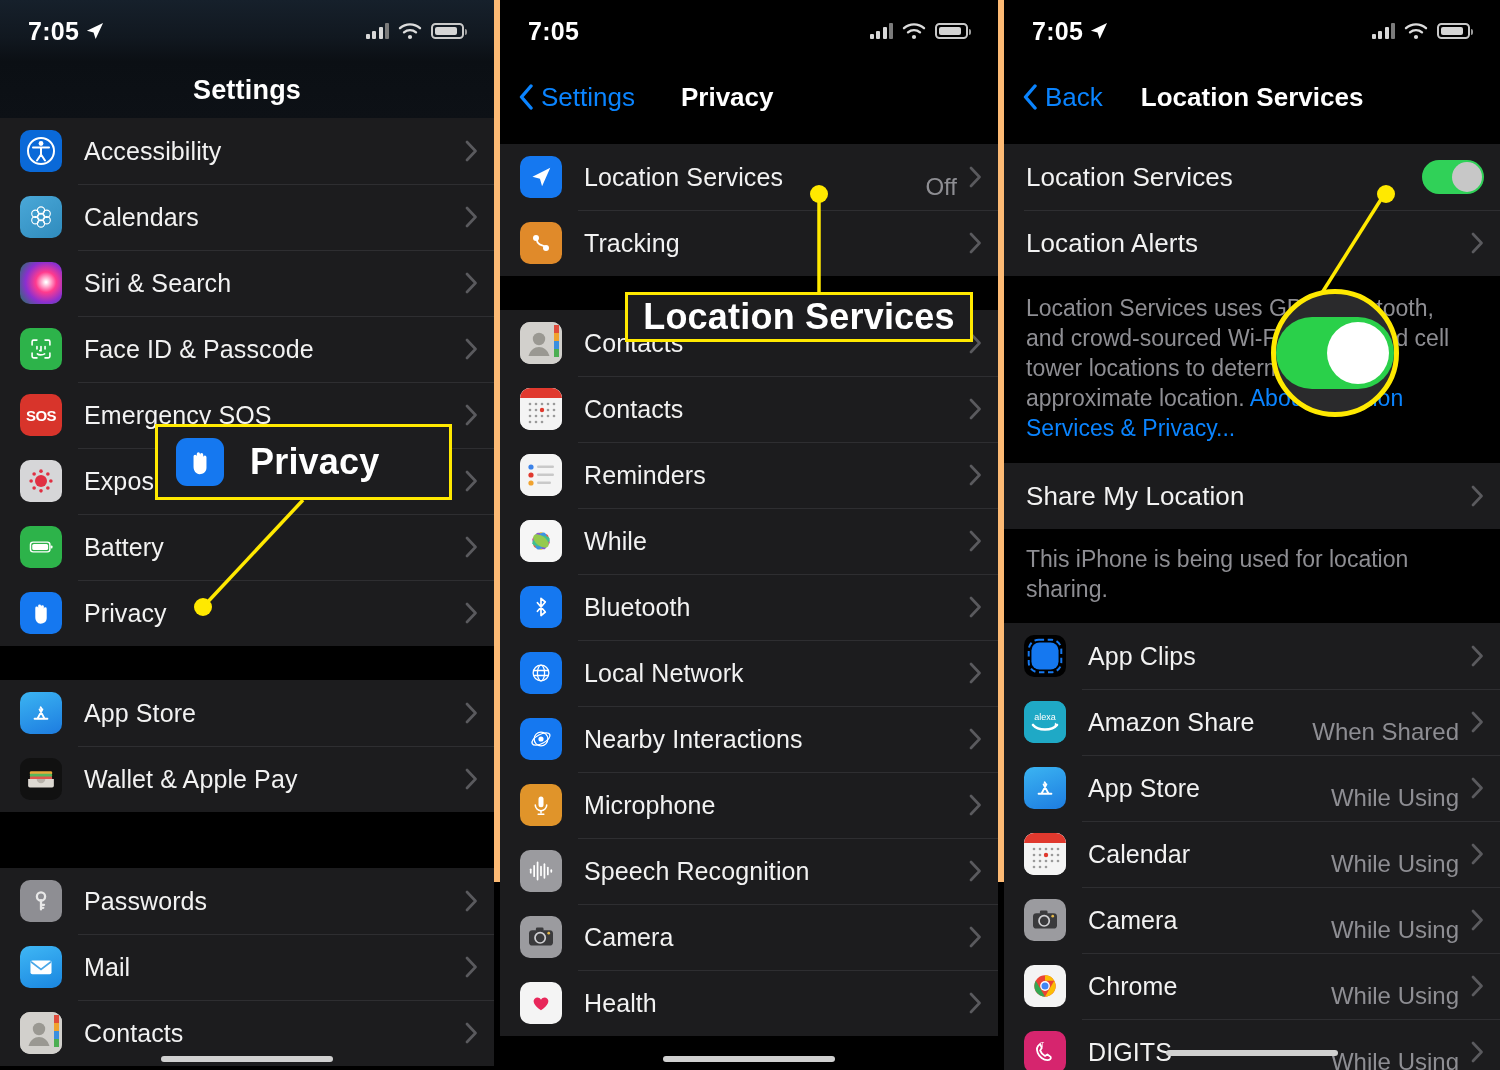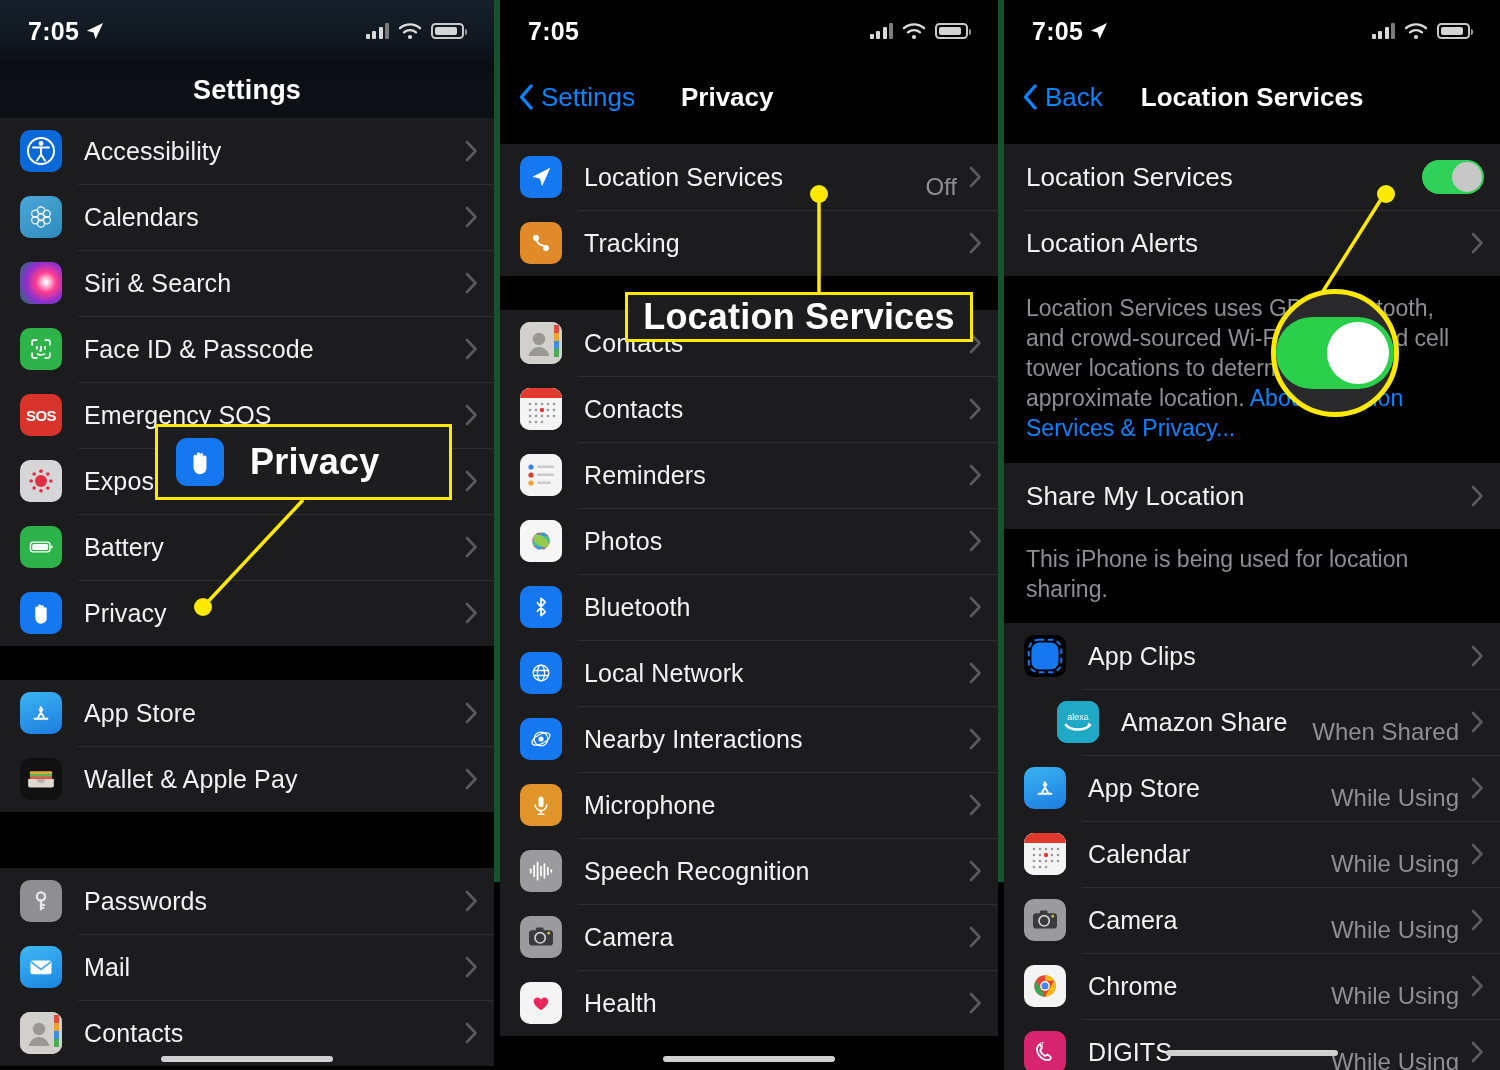--- a/index.html
+++ b/index.html
@@ -2,21 +2,21 @@
 <html><head>
 <meta charset="utf-8">
 <style>
   * { box-sizing: border-box; margin: 0; padding: 0; }
   html, body {
     width: 1500px; height: 1070px;
     background: #000;
     font-family: "Liberation Sans", sans-serif;
     overflow: hidden;
   }
-  .stage { position: relative; width: 1500px; height: 882px; background: #14532d; }
+  .stage { position: relative; width: 1500px; height: 882px; background: #fdba74; }
 
   
   .panel { position: absolute; top: 0; height: 1070px; background: #000; overflow: hidden; }
   #panel-settings { left: 0;    width: 494px; }
   #panel-privacy  { left: 500px; width: 498px; }
   #panel-location { left: 1004px; width: 496px; }
 
   
   .statusbar {
     position: relative; height: 62px;
@@ -521,21 +521,21 @@
               <ellipse rx="5" ry="9" fill="#f2c230"></ellipse>
               <ellipse rx="5" ry="9" fill="#e8542e" transform="rotate(51)"></ellipse>
               <ellipse rx="5" ry="9" fill="#d63ba0" transform="rotate(102)"></ellipse>
               <ellipse rx="5" ry="9" fill="#7d4bd0" transform="rotate(153)"></ellipse>
               <ellipse rx="5" ry="9" fill="#2f8ae0" transform="rotate(204)"></ellipse>
               <ellipse rx="5" ry="9" fill="#2fb88a" transform="rotate(255)"></ellipse>
               <ellipse rx="5" ry="9" fill="#8dc63f" transform="rotate(306)"></ellipse>
             </g>
           </svg>
         </span>
-        <span class="label">Photos</span>
+        <span class="label">While</span>
         <span class="chev">
             <svg viewBox="0 0 13 22" width="13" height="22">
               <path d="M2 2 L10.5 11 L2 20" stroke="#8e8e93" stroke-width="2.6" fill="none" stroke-linecap="round" stroke-linejoin="round"></path>
             </svg>
           </span>
       </div>
 
       <div class="row">
         <span class="icon" style="background:#1578f0;">
           <svg viewBox="0 0 42 42" width="30" height="30">
@@ -747,21 +747,21 @@
         <span class="label">App Clips</span>
         <span class="value"></span>
         <span class="chev">
             <svg viewBox="0 0 13 22" width="13" height="22">
               <path d="M2 2 L10.5 11 L2 20" stroke="#8e8e93" stroke-width="2.6" fill="none" stroke-linecap="round" stroke-linejoin="round"></path>
             </svg>
           </span>
       </div>
 
       <div class="row">
-        <span class="icon" style="background:#1fa9c6;flex-direction:column;margin-left:33px;">
+        <span class="icon" style="background:#1fa9c6;flex-direction:column;">
           <svg viewBox="0 0 42 42" width="42" height="42">
             <rect width="42" height="42" fill="#1fa9c6"></rect>
             <text x="21" y="19" font-family="Liberation Sans, sans-serif" font-size="9" fill="#fff" text-anchor="middle">alexa</text>
             <path d="M9 24c5 6 19 6 24 0" stroke="#fff" stroke-width="2.6" fill="none" stroke-linecap="round"></path>
             <path d="M31 21.5 L34 24.5 L30.5 26" fill="#fff"></path>
           </svg>
         </span>
         <span class="label">Amazon Share</span>
         <span class="value">When Shared</span>
         <span class="chev">

